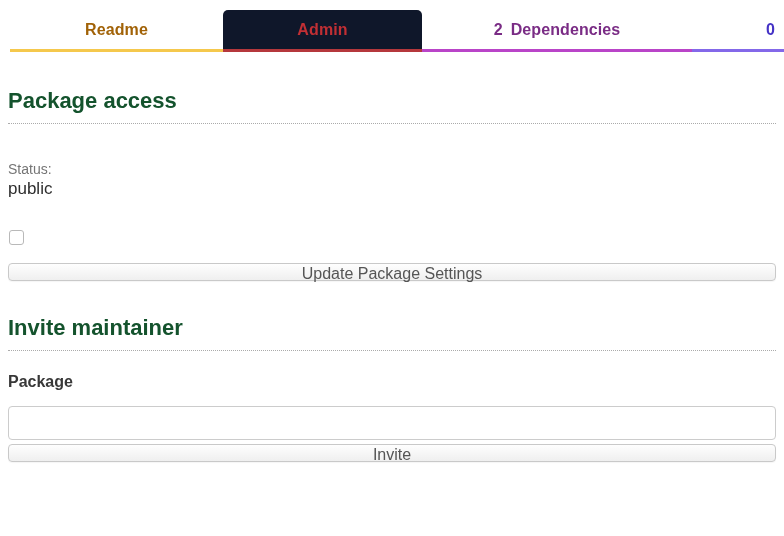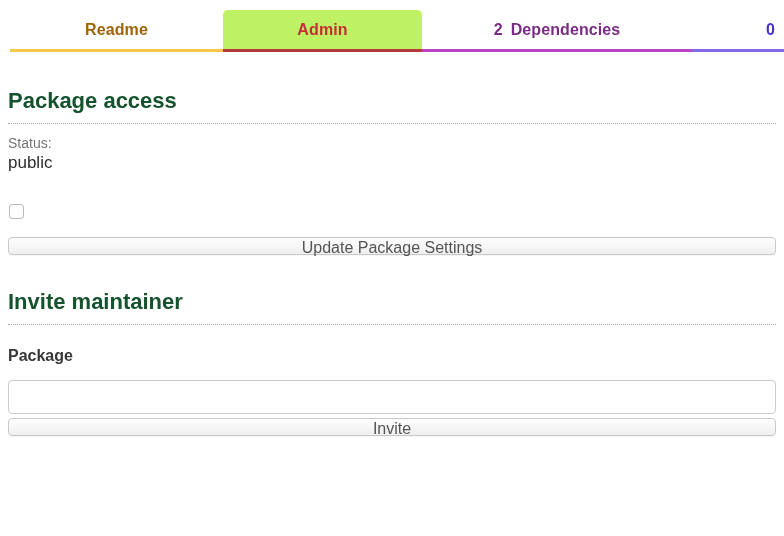--- a/index.html
+++ b/index.html
@@ -26,21 +26,21 @@
     height: 42px;
     font-size: 16px;
     font-weight: 700;
     letter-spacing: 0.1px;
     border-bottom: 3px solid transparent;
     cursor: pointer;
     user-select: none;
   }
   .tab-readme   { width: 213px; color: #a16207; border-bottom-color: #f5c84c; }
   .tab-admin    { width: 199px; color: #c12f34; border-bottom-color: #b5383c;
-                  background: #bef264; border-radius: 5px 5px 0 0; }
+                  background: #0f172a; border-radius: 5px 5px 0 0; }
   .tab-deps     { width: 270px; color: #7a2c85; border-bottom-color: #b944c8; }
   .tab-dependents { flex: 1; color: #4533c6; border-bottom-color: #8368e9;
                   justify-content: flex-end; padding-right: 9px; }
   .tab .count { margin-right: 8px; }
 
   
   .content { padding: 0 8px; }
 
   h2.section-heading {
     margin: 0;
@@ -50,21 +50,21 @@
     font-weight: 700;
     color: #14532d;
   }
   .divider {
     border-bottom: 1px dotted #ababab;
     margin-top: 9px;
     height: 0;
   }
 
   .status-label {
-    margin-top: 11px;
+    margin-top: 37px;
     font-size: 14px;
     line-height: 17px;
     color: #757575;
   }
   .status-value {
     font-size: 17px;
     line-height: 21px;
     color: #2e2e2e;
   }
 

